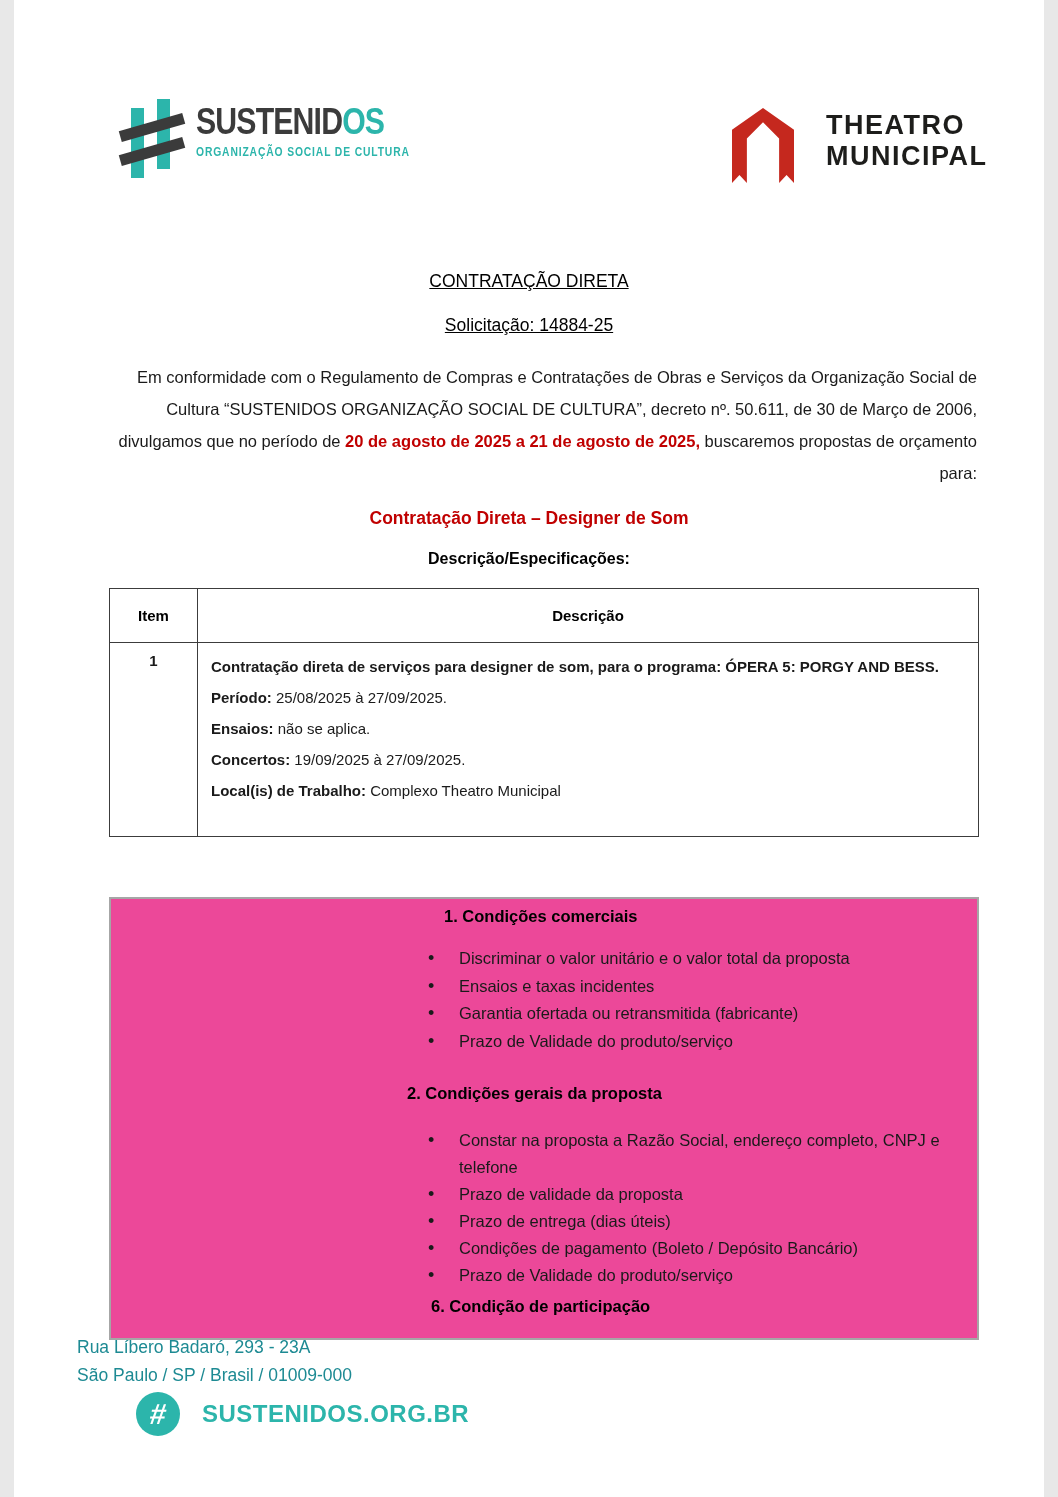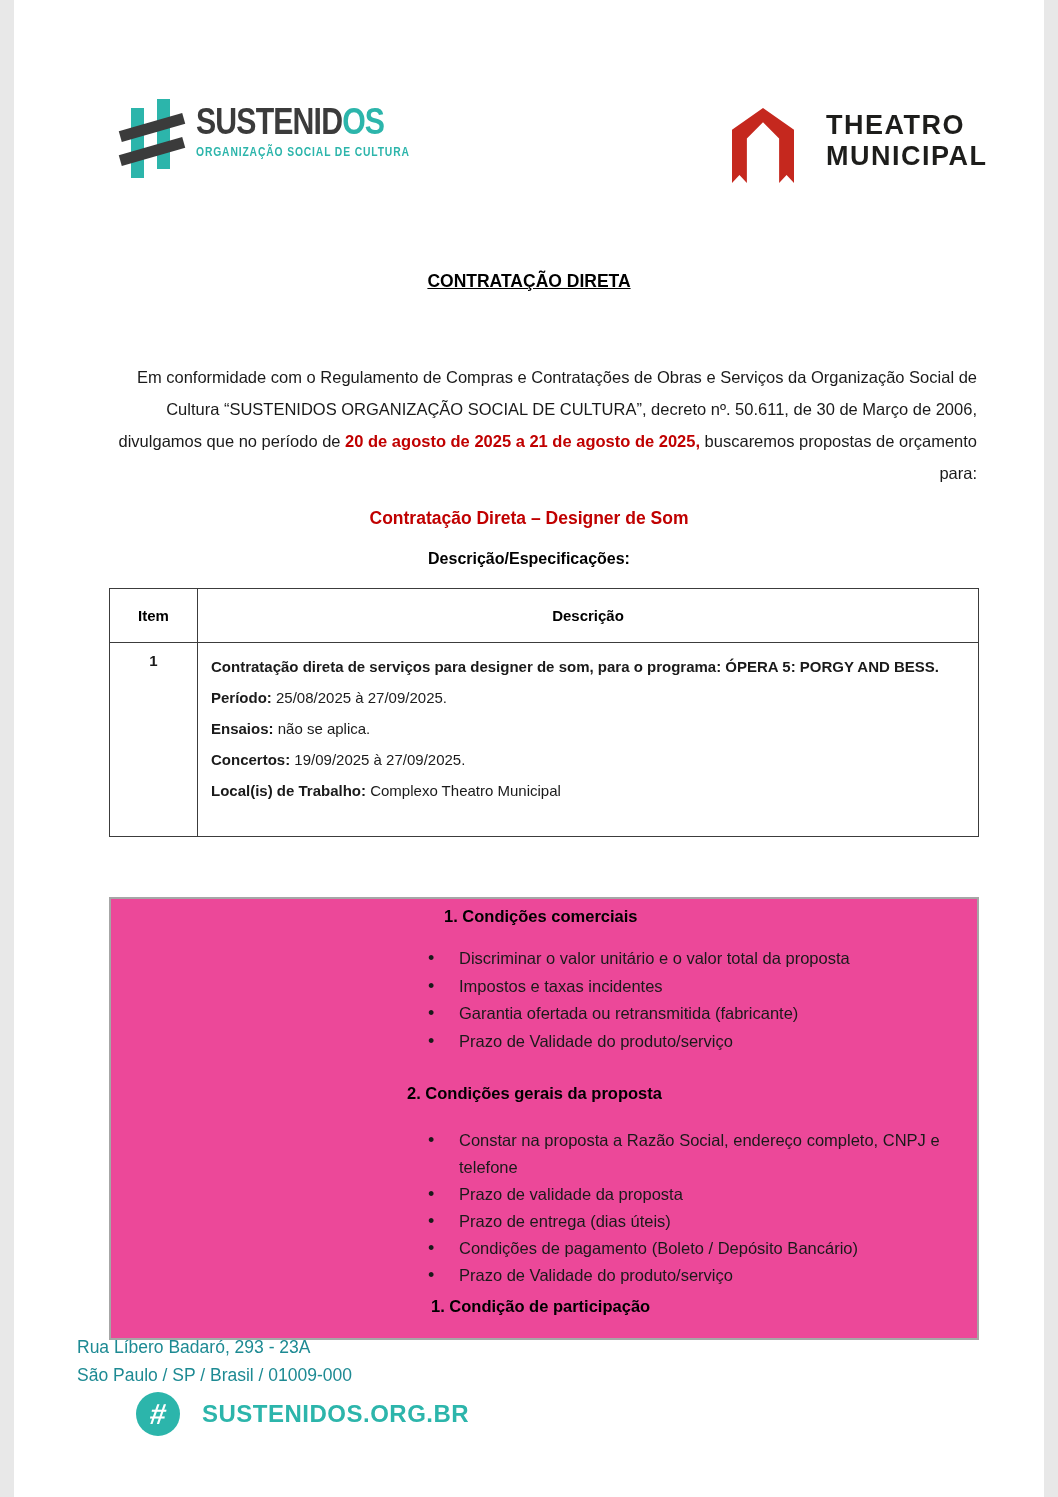--- a/index.html
+++ b/index.html
@@ -32,21 +32,21 @@
   .sustenidos-tagline {
     margin-top:5px; font-size:12px; font-weight:bold; color:#2cb5ab; letter-spacing:1px;
     transform:scaleX(.86); transform-origin:left; white-space:nowrap;
   }
 
   .theatro-logo { position:absolute; left:718px; top:104px; display:flex; align-items:flex-start; gap:32px; }
   .theatro-icon { width:62px; height:80px; }
   .theatro-text { font-size:27px; font-weight:bold; color:#1d1d1b; letter-spacing:1.5px; line-height:1.15; padding-top:6px; white-space:nowrap; }
 
   
-  .doc-title   { position:absolute; left:0; width:100%; text-align:center; font-size:17.5px; font-weight:bold; text-decoration:underline; color:#000; }
+  .doc-title   { position:absolute; left:0; width:100%; text-align:center; font-size:17.5px; font-weight:normal; text-decoration:underline; color:#000; }
   .doc-title.t1 { top:271px; }
   .doc-title.t2 { top:315px; }
 
   
   .intro {
     position:absolute; left:103px; top:361px; width:860px;
     font-size:16.5px; line-height:32px; color:#1a1a1a; text-align:right;
   }
   .intro .highlight { color:#c00000; font-weight:bold; }
 
@@ -112,20 +112,21 @@
     <svg class="theatro-icon" viewBox="0 0 100 126">
       <path d="M0,40 L50,5 L100,40 L100,126 L88,113 L76,126 L76,54 L50,28 L24,54 L24,126 L12,113 L0,126 Z" fill="#c5281e"></path>
     </svg>
     <div class="theatro-text">
       <div>THEATRO</div>
       <div>MUNICIPAL</div>
     </div>
   </div>
 
   <div class="doc-title t1">CONTRATAÇÃO DIRETA</div>
+  <div class="doc-title t2">Solicitação: 14884-25</div>
 
   <p class="intro"><span>Em conformidade com o Regulamento de Compras e Contratações de Obras e Serviços da Organização Social de Cultura “SUSTENIDOS ORGANIZAÇÃO SOCIAL DE CULTURA”, decreto nº. 50.611, de 30 de Março de 2006, divulgamos que no período de </span><span class="highlight">20 de agosto de 2025 a 21 de agosto de 2025,</span><span> buscaremos propostas de orçamento para:</span></p>
 
   <div class="subject-heading">Contratação Direta – Designer de Som</div>
   <div class="spec-heading">Descrição/Especificações:</div>
 
   <table class="spec-table">
     <colgroup>
         <col class="col-item">
         <col>
@@ -146,35 +147,35 @@
       </td>
     </tr>
   </tbody>
     </table>
 
 
   <div class="cond-box">
     <div class="sec-title s1">1. Condições comerciais</div>
     <ul class="list1">
       <li>Discriminar o valor unitário e o valor total da proposta</li>
-      <li>Impostos e taxas incidentes</li>
+      <li>Ensaios e taxas incidentes</li>
       <li>Garantia ofertada ou retransmitida (fabricante)</li>
       <li>Prazo de Validade do produto/serviço</li>
     </ul>
 
     <div class="sec-title s2">2. Condições gerais da proposta</div>
     <ul class="list2">
       <li>Constar na proposta a Razão Social, endereço completo, CNPJ e telefone</li>
       <li>Prazo de validade da proposta</li>
       <li>Prazo de entrega (dias úteis)</li>
       <li>Condições de pagamento (Boleto / Depósito Bancário)</li>
       <li>Prazo de Validade do produto/serviço</li>
     </ul>
 
-    <div class="sec-title s3">1. Condição de participação</div>
+    <div class="sec-title s3">6. Condição de participação</div>
   </div>
 
   <div class="footer-address a1">Rua Líbero Badaró, 293  - 23A</div>
   <div class="footer-address a2">São Paulo / SP / Brasil / 01009-000</div>
 
   <div class="footer-brand">
     <div class="footer-circle">
         <span>#</span>
       </div>
     <div class="footer-site">SUSTENIDOS.ORG.BR</div>

